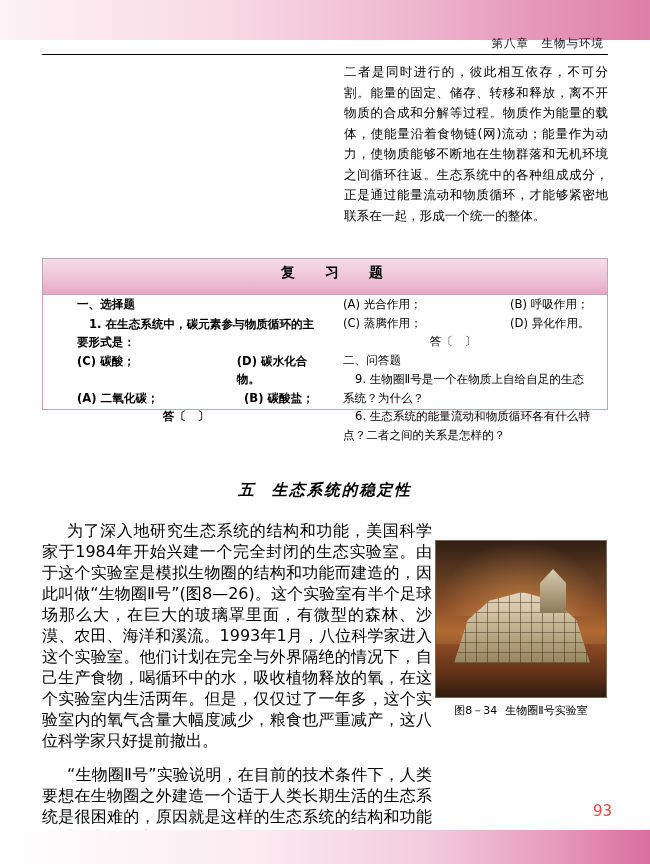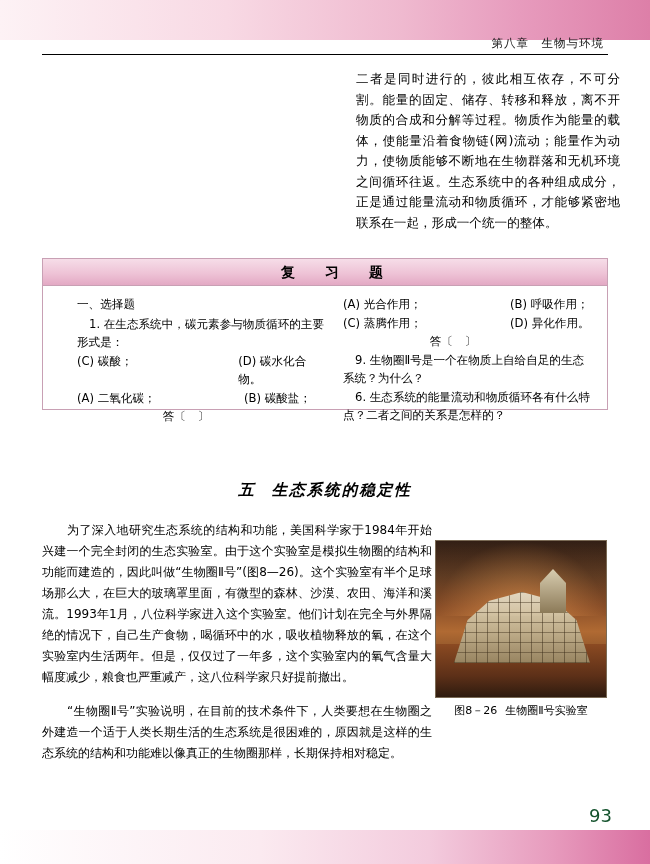--- a/index.html
+++ b/index.html
@@ -44,21 +44,21 @@
   .col {
     position: absolute;
     width: 264px;
     font-size: 12.6px;
     line-height: 20.5px;
     color: #000;
     text-align: justify;
     text-justify: inter-ideograph;
   }
   .col-left { left: 42px; top: 62px; }
-  .col-right { left: 356px; top: 62px; margin-top: 7px; }
+  .col-right { left: 344px; top: 62px; }
   .col p { margin: 0 0 0 0; }
   .sub-head {
     font-weight: bold;
     font-size: 12.6px;
     margin-top: 14px;
     margin-bottom: 3px;
     padding-left: 24px;
   }
   .sub-body { text-indent: 24px; }
 
@@ -70,21 +70,21 @@
     width: 566px;
     height: 152px;
     border: 1px solid #c8a0b4;
     background: #ffffff;
     box-sizing: border-box;
   }
   .review-title-bar {
     position: absolute;
     left: 0; top: 0;
     width: 100%;
-    height: 27px;
+    height: 36px;
     background: linear-gradient(to bottom, #f6dde8 0%, #eec3d6 55%, #e3a9c4 100%);
     border-bottom: 1px solid #c8a0b4;
     box-sizing: border-box;
     padding-left: 22px;
   }
   .review-title {
     text-align: center;
     font-size: 14px;
     font-weight: bold;
     letter-spacing: 8px;
@@ -97,21 +97,21 @@
     width: 100%;
     height: 123px;
   }
   .review-col {
     position: absolute;
     top: 8px;
     font-size: 11.6px;
     line-height: 18.5px;
     color: #000;
   }
-  .review-col-left { left: 34px; width: 248px; }
+  .review-col-left { left: 34px; width: 248px; font-weight: bold; }
   .review-col-right { left: 300px; width: 250px; }
   .rsec-title { margin-bottom: 1px; }
   .ritem { text-indent: 12px; }
   .opt-row { display: flex; gap: 47px; }
   .opt-a { width: 120px; }
   .ans-row { text-align: center; padding-right: 30px; }
 
   
   .section-heading {
     position: absolute;
@@ -125,21 +125,21 @@
     font-style: italic;
   }
   .section-heading .num { margin-right: 16px; }
 
   
   .lower-text {
     position: absolute;
     left: 42px;
     top: 520px;
     width: 390px;
-    font-size: 12px;
+    font-size: 16px;
     line-height: 21px;
     text-align: justify;
     text-justify: inter-ideograph;
     color: #000;
   }
   .lower-text p { margin: 0; text-indent: 25px; }
   .lower-text p + p { margin-top: 13px; }
 
   
   .figure {
@@ -203,23 +203,23 @@
   .bottom-band {
     position: absolute;
     bottom: 0; left: 0;
     width: 650px;
     height: 34px;
     background: linear-gradient(to right, #ffffff 0%, #fbeaf0 40%, #f3cbdd 66%, #e79bbd 85%, #d96ea0 100%);
   }
   .page-num {
     position: absolute;
     right: 38px;
-    bottom: 38px;
-    font-size: 18px;
-    color: #14532d;
+    bottom: 44px;
+    font-size: 15px;
+    color: #ef4444;
   }
 </style>
 </head>
 <body>
 
 <div class="page">
 
   <div class="top-band"></div>
 
   <div class="header-title">第八章　生物与环境</div>
@@ -253,20 +253,21 @@
       <div class="review-col review-col-right">
         <div class="opt-row">
           <span class="opt-a">(A) 光合作用；</span>
           <span>(B) 呼吸作用；</span>
         </div>
         <div class="opt-row">
           <span class="opt-a">(C) 蒸腾作用；</span>
           <span>(D) 异化作用。</span>
         </div>
         <div class="ans-row">答〔　〕</div>
+        <div class="rsec-title">二、问答题</div>
         <div class="ritem">9. 生物圈Ⅱ号是一个在物质上自给自足的生态系统？为什么？</div>
         <div class="ritem">6. 生态系统的能量流动和物质循环各有什么特点？二者之间的关系是怎样的？</div>
       </div>
 
     </div>
   </div>
 
   <div class="section-heading">
     <span class="num">五</span><span>生态系统的稳定性</span>
   </div>
@@ -278,20 +279,20 @@
 
   <div class="figure">
     <div class="fig-img">
       <div class="sky-glow"></div>
       <div class="ground"></div>
       <div class="dome"></div>
       <div class="dome-grid"></div>
       <div class="tower"></div>
     </div>
     <div class="fig-caption">
-      <span class="cap-num">图8－26</span><span>生物圈Ⅱ号实验室</span>
+      <span class="cap-num">图8－34</span><span>生物圈Ⅱ号实验室</span>
     </div>
   </div>
 
   <div class="bottom-band"></div>
   <div class="page-num">93</div>
 
 </div>
 
 </body></html>

